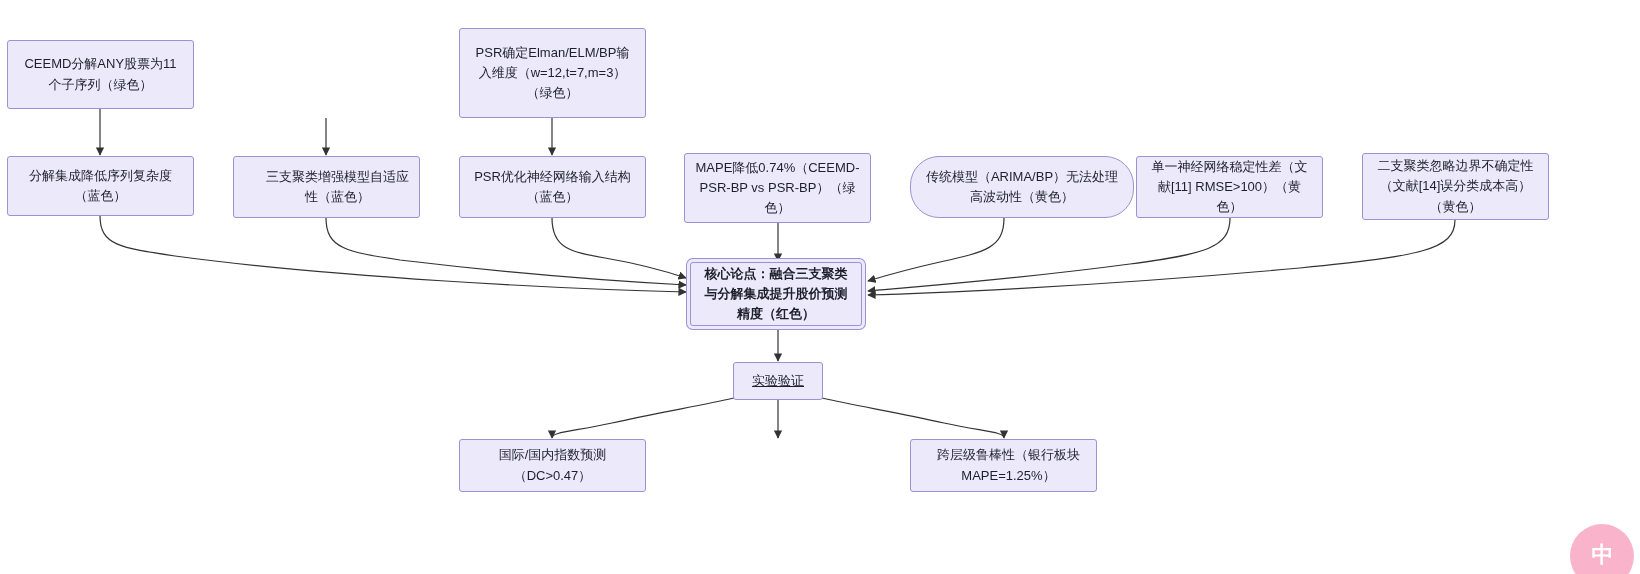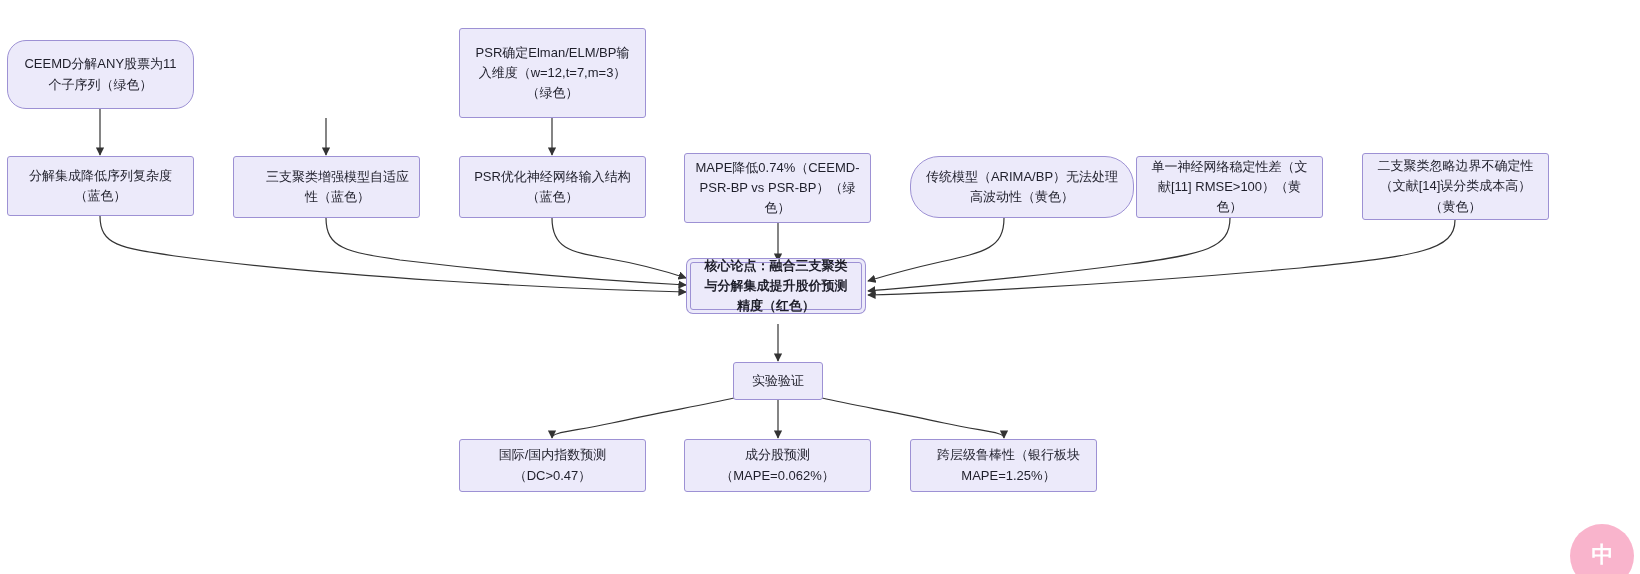--- a/index.html
+++ b/index.html
@@ -102,21 +102,21 @@
       <path d="M 1455 220 C 1455 250, 1420 256, 1300 268 C 1080 288, 910 294, 868 295"></path>
 
       <path d="M 778 324 L 778 361"></path>
 
       <path d="M 734 398 C 700 406, 660 412, 612 423 C 570 432, 552 432, 552 438"></path>
       <path d="M 778 400 L 778 438"></path>
       <path d="M 822 398 C 856 406, 896 412, 944 423 C 986 432, 1004 432, 1004 438"></path>
     </g>
   </svg>
 
-  <div class="node" style="left:7px; top:40px; width:187px; height:69px;border-radius:19px;">
+  <div class="node" style="left:7px; top:40px; width:187px; height:69px;">
     <span class="label">CEEMD分解ANY股票为11个子序列（绿色）</span>
   </div>
 
 
   <div class="node" style="left:459px; top:28px; width:187px; height:90px;">
     <span class="label">PSR确定Elman/ELM/BP输入维度（w=12,t=7,m=3）（绿色）</span>
   </div>
 
   <div class="node" style="left:7px; top:156px; width:187px; height:60px;">
     <span class="label">分解集成降低序列复杂度（蓝色）</span>
@@ -139,35 +139,32 @@
   </div>
 
   <div class="node" style="left:1136px; top:156px; width:187px; height:62px;">
     <span class="label">单一神经网络稳定性差（文献[11] RMSE&gt;100）（黄色）</span>
   </div>
 
   <div class="node" style="left:1362px; top:153px; width:187px; height:67px;">
     <span class="label">二支聚类忽略边界不确定性（文献[14]误分类成本高）（黄色）</span>
   </div>
 
-  <div class="node core" style="left:690px; top:262px; width:172px; height:48px;justify-content:flex-end;">
+  <div class="node core" style="left:690px; top:262px; width:172px; height:64px;justify-content:flex-end;">
     <span class="label">核心论点：融合三支聚类与分解集成提升股价预测精度（红色）</span>
   </div>
 
-  <div class="node" style="left:733px; top:362px; width:90px; height:38px;">
+  <div class="node" style="left:733px; top:362px; width:90px; height:38px;text-decoration:underline;">
     <span class="label">实验验证</span>
   </div>
 
   <div class="node" style="left:459px; top:439px; width:187px; height:53px;">
     <span class="label">国际/国内指数预测（DC&gt;0.47）</span>
   </div>
 
-  <div class="node" style="left:684px; top:439px; width:187px; height:53px;">
-    <span class="label">成分股预测（MAPE=0.062%）</span>
-  </div>
 
   <div class="node" style="left:910px; top:439px; width:187px; height:53px;padding-left:20px;">
     <span class="label">跨层级鲁棒性（银行板块MAPE=1.25%）</span>
   </div>
 
   <div class="watermark">
     <span>中</span>
   </div>
 
 </div>

